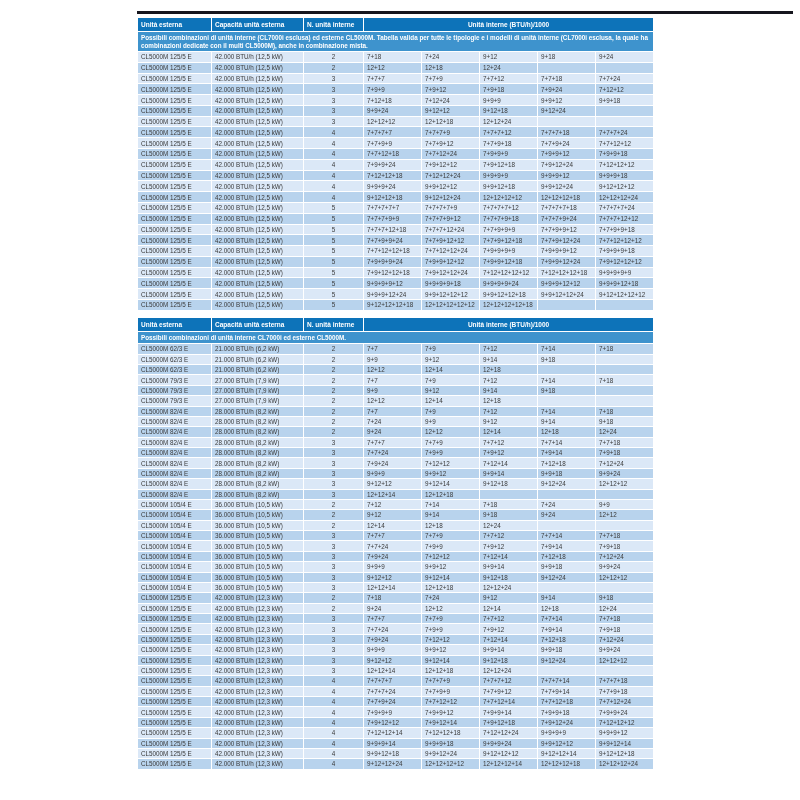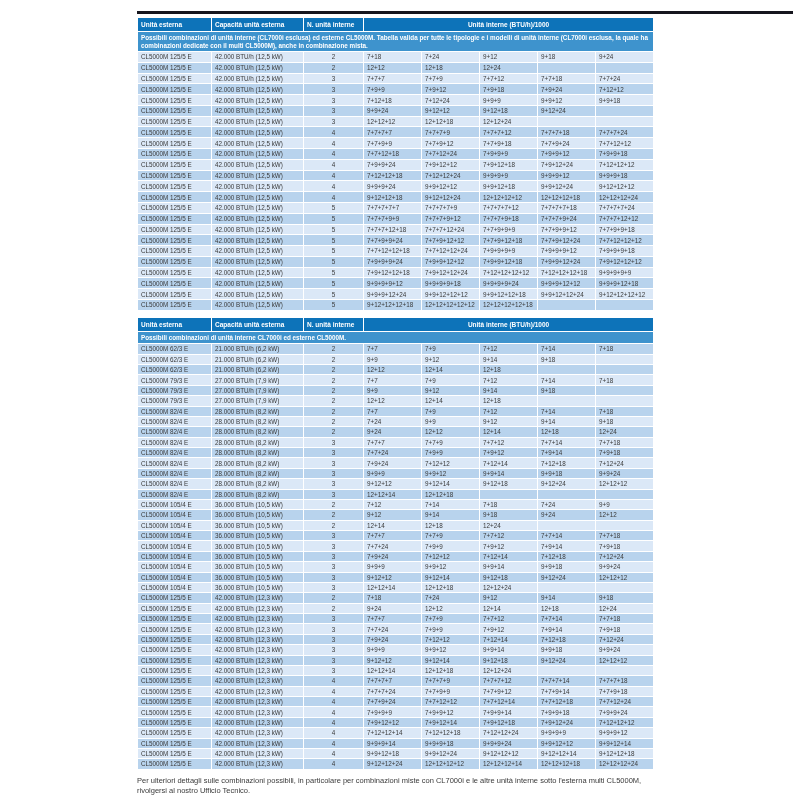--- a/index.html
+++ b/index.html
@@ -748,15 +748,14 @@
               <td class="n">4</td>
               <td>9+12+12+24</td>
               <td>12+12+12+12</td>
               <td>12+12+12+14</td>
               <td>12+12+12+18</td>
               <td>12+12+12+24</td>
             </tr>
           </tbody>
         </table>
       </div>
-    <p class="footer">Per ulteriori dettagli sulle combinazioni possibili, in particolare per combinazioni miste con CL7000i e le altre unità interne sotto l'esterna multi CL5000M, rivolgersi al nostro Ufficio Tecnico.</p>
   </div>
 </div>
 
 </body></html>

